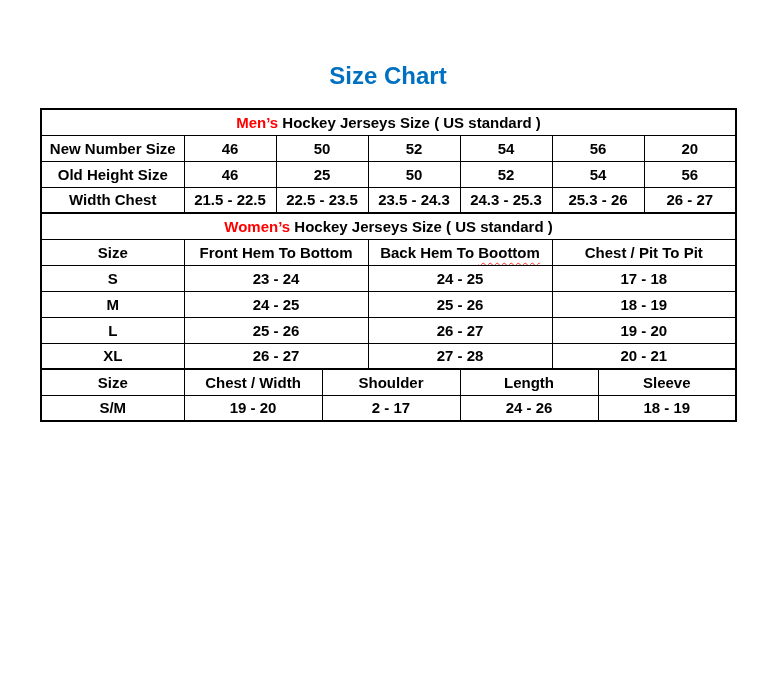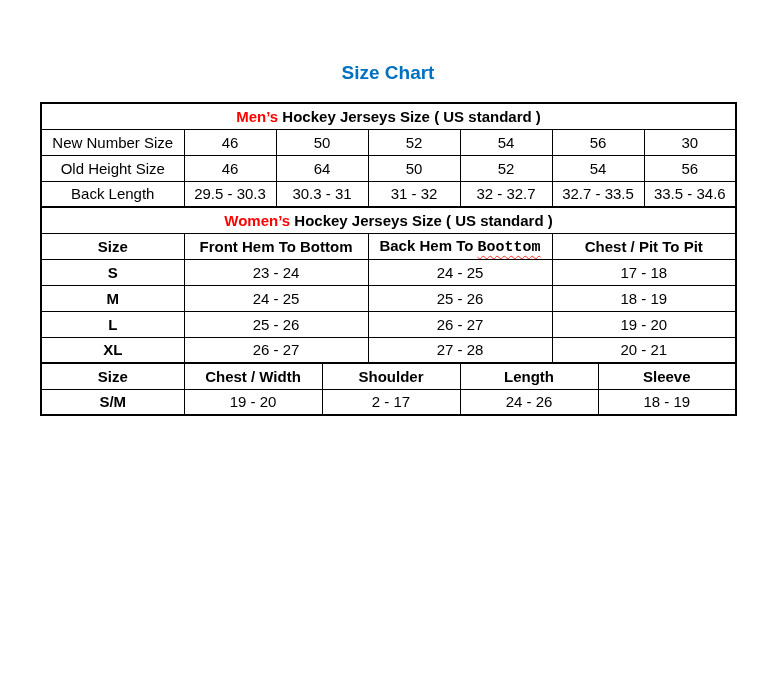--- a/index.html
+++ b/index.html
@@ -6,21 +6,21 @@
   html, body {
     width: 776px; height: 692px;
     background: #ffffff;
     font-family: "Liberation Sans", "DejaVu Sans", sans-serif;
     color: #000000;
     overflow: hidden;
   }
   .title {
     margin-top: 62px;
     text-align: center;
-    font-size: 19px;
+    font-size: 24px;
     font-weight: bold;
     color: #0070c0;
     letter-spacing: 0px;
   }
   .chart-wrap {
     margin: 18px 0 0 40px;
     width: 696px;
   }
   table.tbl {
     border-collapse: collapse;
@@ -44,28 +44,27 @@
     background: #ffff00;
     font-weight: bold;
     font-size: 17px;
   }
   td.band-lg { height: 38px; }
   td.band-md { height: 34px; margin-left: 24px; }
   td.band-sm { height: 28px; }
   .kw { color: #ff0000; }
   tr.head td { font-weight: bold; }
   td.bold-label { font-weight: bold; }
-  td.data-cell, td.row-label { font-weight: normal; }
+  td.data-cell, td.row-label { font-weight: bold; }
   .wavy {
     text-decoration: underline;
     text-decoration-style: wavy;
     text-decoration-color: #ff2a1a;
     text-decoration-thickness: 1px;
     text-underline-offset: 4px;
-    font-family: Liberation Mono, monospace;
   }
 </style>
 </head>
 <body>
 
 <h1 class="title">Size Chart</h1>
 
 <div class="chart-wrap">
 
   <table class="tbl">
@@ -82,39 +81,39 @@
         <tr>
       <td class="band band-lg" colspan="7"><span class="kw">Men’s</span><span> Hockey Jerseys Size ( US standard )</span></td>
     </tr>
     <tr>
       <td class="row-label">New Number Size</td>
       <td class="data-cell">46</td>
       <td class="data-cell">50</td>
       <td class="data-cell">52</td>
       <td class="data-cell">54</td>
       <td class="data-cell">56</td>
-      <td class="data-cell">30</td>
+      <td class="data-cell">20</td>
     </tr>
     <tr>
       <td class="row-label">Old Height Size</td>
       <td class="data-cell">46</td>
-      <td class="data-cell">64</td>
+      <td class="data-cell">25</td>
       <td class="data-cell">50</td>
       <td class="data-cell">52</td>
       <td class="data-cell">54</td>
       <td class="data-cell">56</td>
     </tr>
     <tr>
-      <td class="row-label">Back Length</td>
-      <td class="data-cell">29.5 - 30.3</td>
-      <td class="data-cell">30.3 - 31</td>
-      <td class="data-cell">31 - 32</td>
-      <td class="data-cell">32 - 32.7</td>
-      <td class="data-cell">32.7 - 33.5</td>
-      <td class="data-cell">33.5 - 34.6</td>
+      <td class="row-label">Width Chest</td>
+      <td class="data-cell">21.5 - 22.5</td>
+      <td class="data-cell">22.5 - 23.5</td>
+      <td class="data-cell">23.5 - 24.3</td>
+      <td class="data-cell">24.3 - 25.3</td>
+      <td class="data-cell">25.3 - 26</td>
+      <td class="data-cell">26 - 27</td>
     </tr>
   </tbody>
     </table>
 
   <table class="tbl">
     <colgroup>
       <col style="width:143px">
         <col style="width:184px">
         <col style="width:184px">
         <col style="width:184px">

